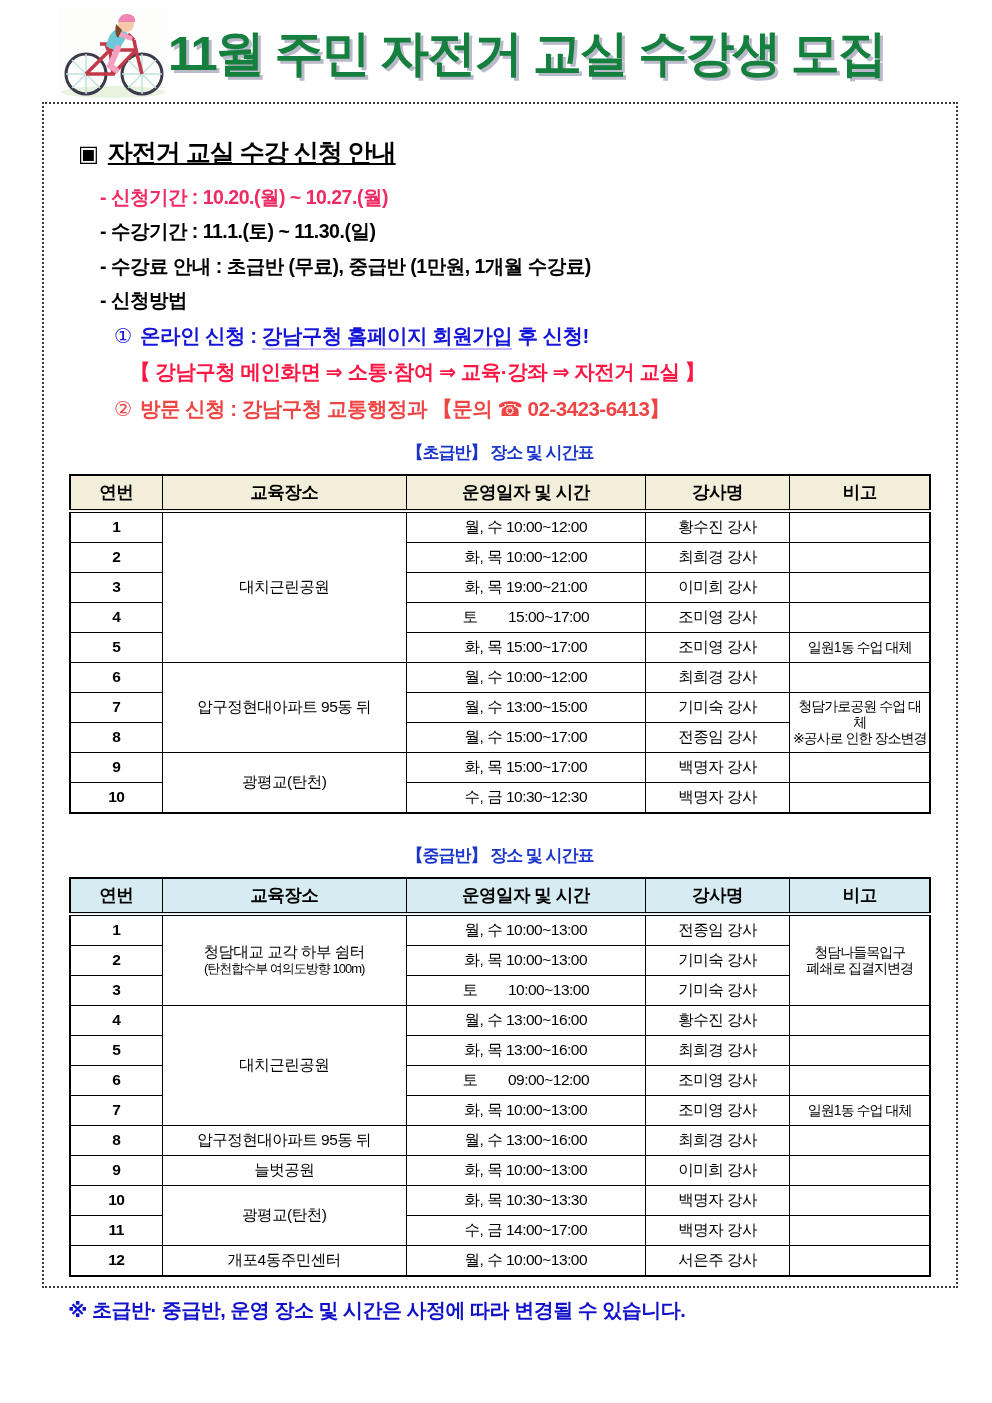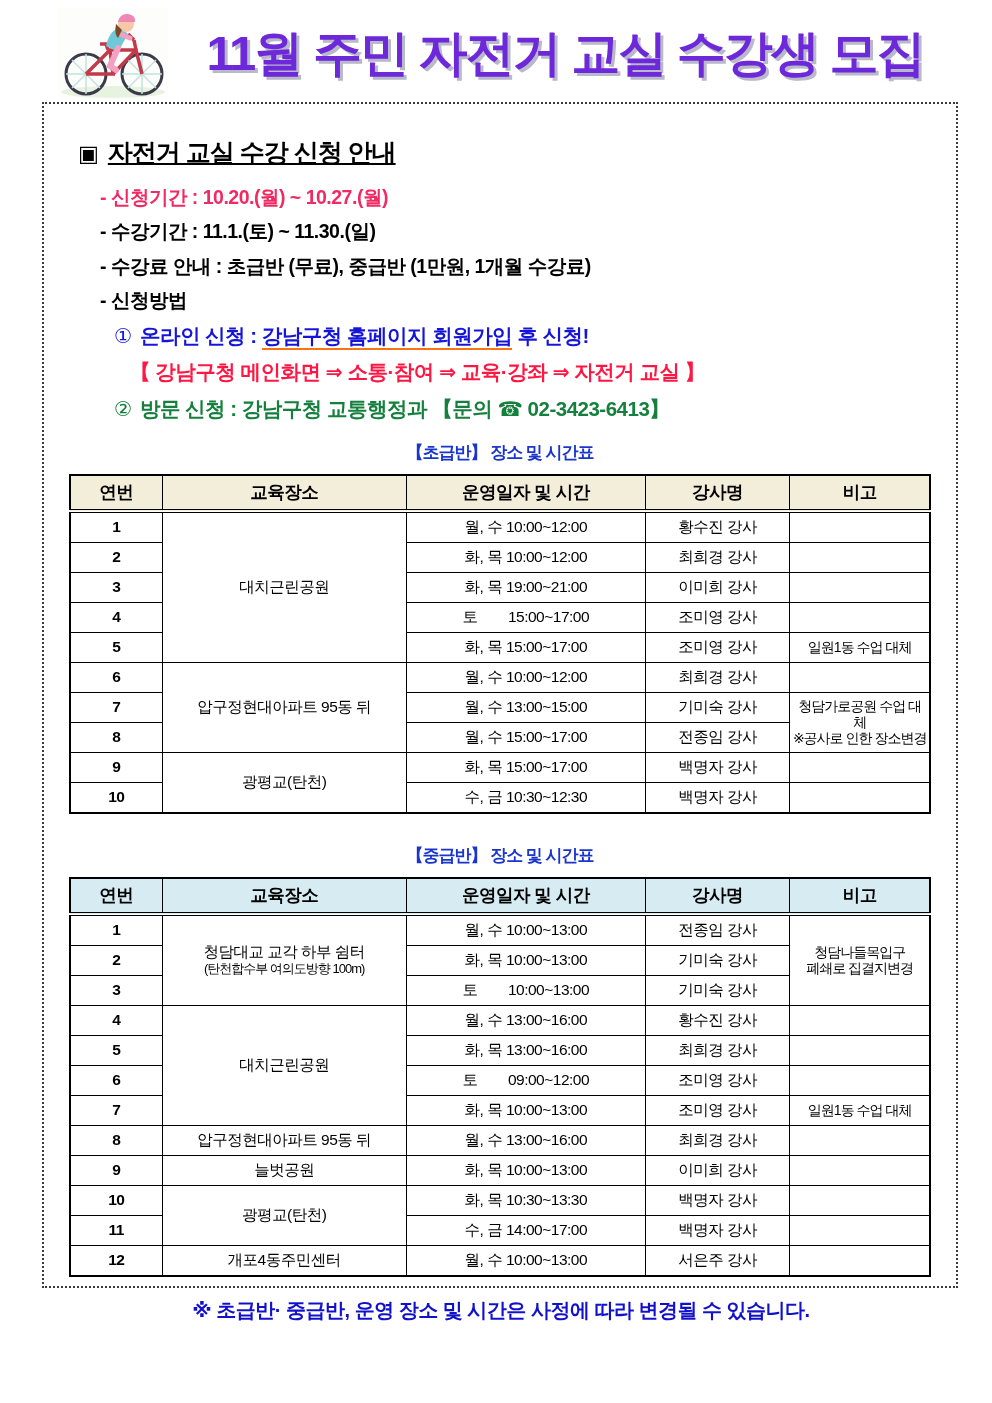--- a/index.html
+++ b/index.html
@@ -5,50 +5,50 @@
   html,body{margin:0;padding:0;}
   body{
     width:992px;height:1403px;background:#ffffff;overflow:hidden;
     font-family:"Liberation Sans","DejaVu Sans",sans-serif;color:#000;
     position:relative;
   }
   
   .banner{display:flex;align-items:center;padding:16px 30px 4px 58px;height:96px;box-sizing:border-box;}
   .bike-wrap{width:110px;height:92px;flex:0 0 auto;}
   .banner-title{
-    flex:1;text-align:center;font-size:49px;font-weight:bold;color:#6d28d9;
+    flex:1;font-size:49px;font-weight:bold;color:#15803d;
     letter-spacing:-2px;text-shadow:3px 3px 0 #b9b9c9;white-space:nowrap;
   }
   
   .content-box{
     margin:6px 33px 0 42px;border:2px dotted #3a3a3a;
     width:916px;height:1186px;box-sizing:border-box;
     padding:30px 22px 0 22px;position:relative;
   }
   .section-heading{font-size:25px;font-weight:bold;margin:2px 0 18px 12px;letter-spacing:-1px;text-decoration:underline;}
   .section-heading .marker{font-size:22px;margin-right:10px;}
   .info-line{font-size:19.5px;font-weight:bold;letter-spacing:-0.5px;margin:0 0 14px 34px;line-height:1.05;}
   .info-line.pink{color:#f02a62;}
   .num-line{font-size:20.5px;font-weight:bold;letter-spacing:-0.5px;margin:0 0 14px 48px;line-height:1.1;}
   .num-line .circ{font-weight:normal;margin-right:8px;}
   .blue-line{color:#1515d9;}
-  .blue-line .ul{border-bottom:2px solid #f97316;padding-bottom:1px;}
+  .blue-line .ul{border-bottom:2px solid #c4b5fd;padding-bottom:1px;}
   .red-line{color:#ff1744;margin-left:64px;}
-  .black-line{color:#15803d;}
+  .black-line{color:#ef4444;}
   
   .tbl-title{color:#1a35cc;font-size:17px;font-weight:bold;text-align:center;letter-spacing:-1px;margin:20px 0 10px 0;}
   table{border-collapse:collapse;width:862px;margin:0 auto;table-layout:fixed;border:2px solid #000;}
   th{border:1px solid #000;border-bottom:4px double #000;font-size:17.5px;font-weight:bold;
      height:33px;padding:0;letter-spacing:-0.5px;}
   td{border:1px solid #000;font-size:15.5px;text-align:center;height:27px;padding:1px 2px;
      letter-spacing:-0.5px;white-space:pre-wrap;line-height:1.15;}
   td:first-child{font-weight:bold;}
   td.note{font-size:14px;letter-spacing:-1px;}
   td .sub{font-size:13px;letter-spacing:-1px;margin-top:2px;}
-  .footnote{color:#1111cc;font-size:20px;font-weight:bold;letter-spacing:-0.5px;margin:20px 0 0 2px;text-align:center;}
+  .footnote{color:#1111cc;font-size:20px;font-weight:bold;letter-spacing:-0.5px;margin:20px 0 0 2px;}
 </style>
 </head>
 <body>
 
 <div class="banner">
   <div class="bike-wrap">
     <svg viewBox="0 0 110 92" width="110" height="92">
       <rect x="0" y="0" width="110" height="92" fill="#fdfdfb"></rect>
       <ellipse cx="55" cy="84" rx="52" ry="6" fill="#e8f3df"></ellipse>
 

